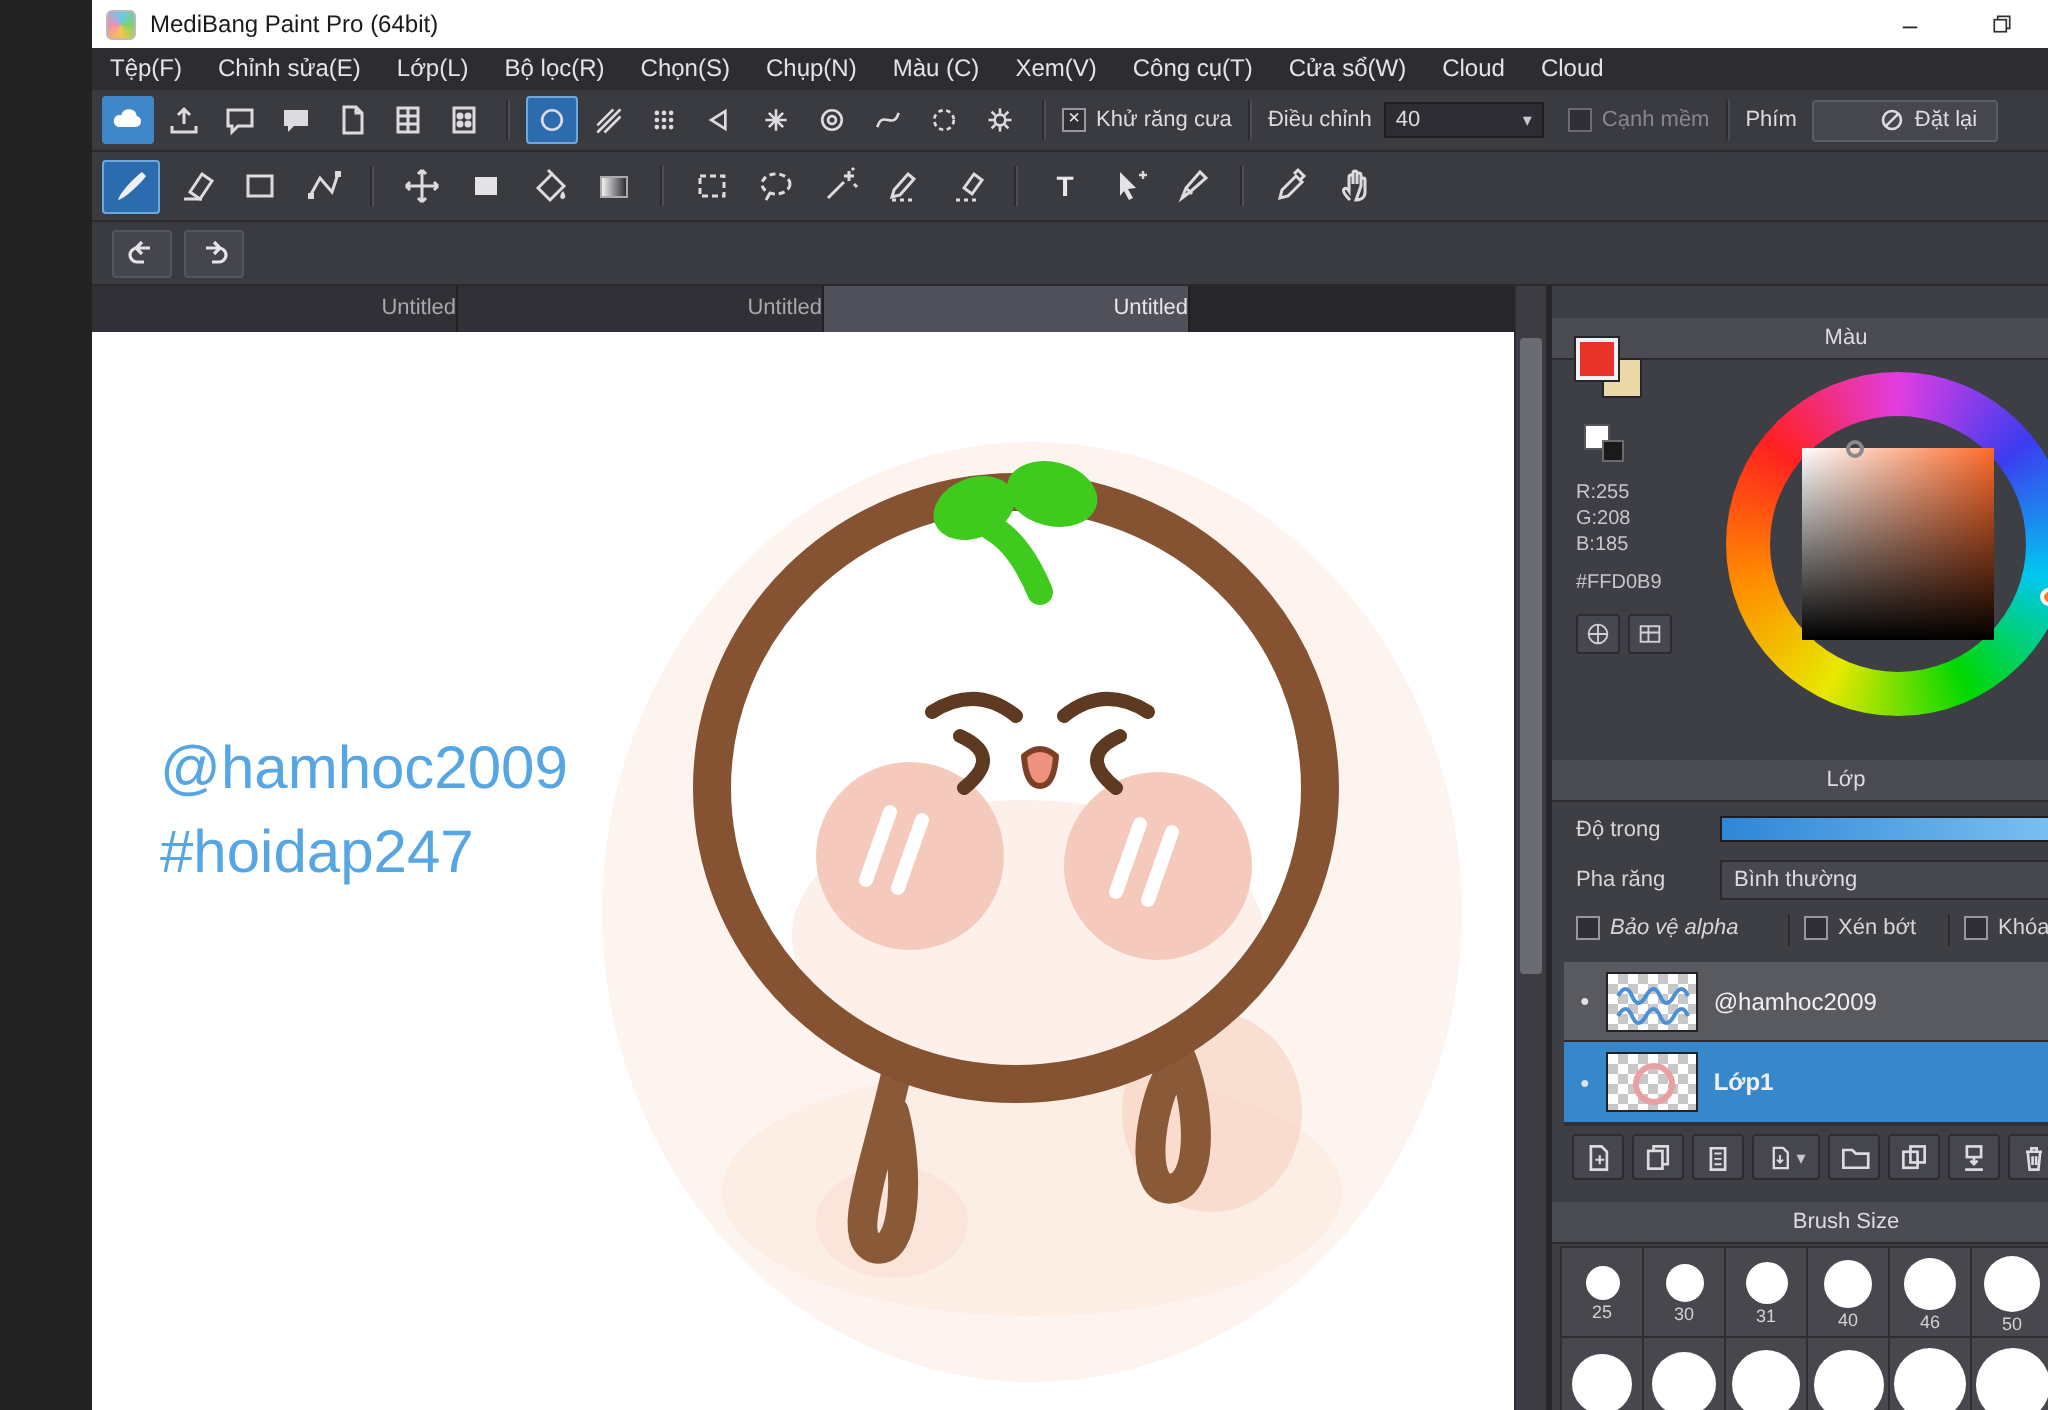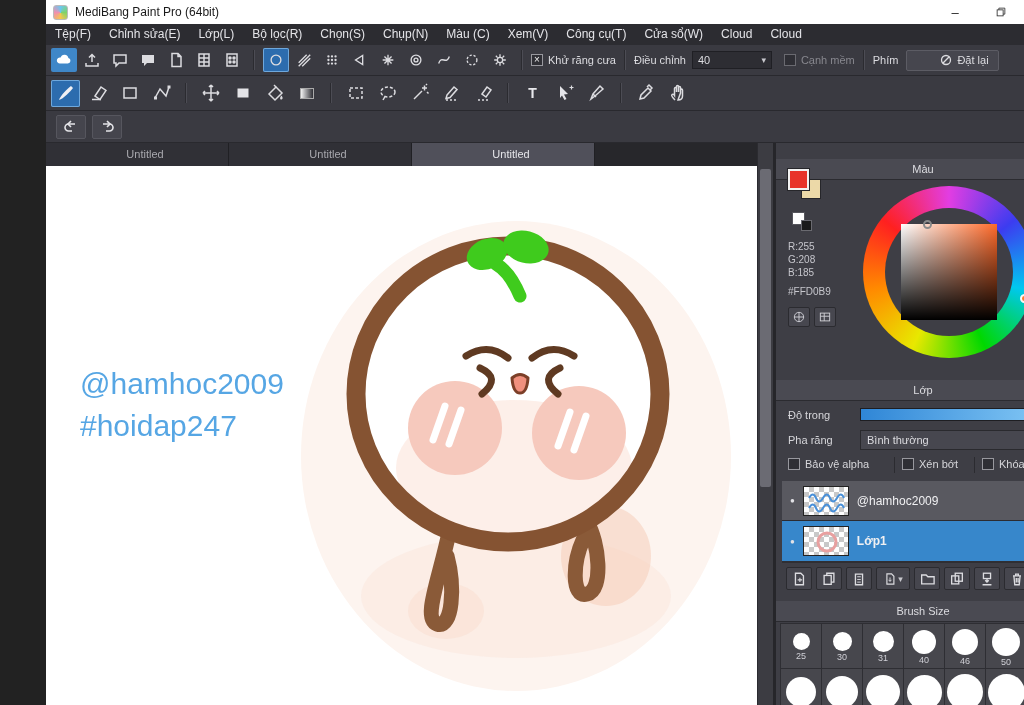--- a/index.html
+++ b/index.html
@@ -44,21 +44,21 @@
   .caret { font-size:9px; color:#c8c8ce; }
   .rbtn { display:flex; align-items:center; gap:5px; background:#46464e; border:1px solid #5c5c64; border-radius:2px; height:21px; padding:0 9px; font-size:11px; color:#dcdce0; flex:0 0 auto; }
   .ubtn { width:30px; height:24px; display:flex; align-items:center; justify-content:center; background:#45454d; border:1px solid #56565e; border-radius:2px; }
   .ubtn svg { stroke:#e4e4e8; fill:none; stroke-width:1.6; }
   .ttool { font-size:14px; font-weight:bold; color:#e8e8ec; }
   .grad-chip { width:14px; height:11px; border:1px solid #aaa; background:linear-gradient(90deg,#f2f2f2,#2e2e34); }
 
   
   .workspace { position:absolute; top:143px; left:0; right:0; bottom:0; background:#26262a; }
   .tabbar { position:absolute; left:0; top:0; width:711px; height:23px; background:#27272b; display:flex; }
-  .tab { width:183px; height:23px; line-height:23px; text-align:center; font-size:11px; color:#a8a8ae; background:#303036; border-right:1px solid #202024;padding-left:16px; }
+  .tab { width:183px; height:23px; line-height:23px; text-align:right; font-size:11px; color:#a8a8ae; background:#303036; border-right:1px solid #202024;padding-left:16px; }
   .tab.active { background:#50505a; color:#e6e6ea; }
   .canvas { position:absolute; left:0; top:23px; width:711px; height:539px; background:#ffffff; overflow:hidden; }
   .vscroll { position:absolute; left:711px; top:0; width:16px; height:562px; background:#3c3c42; border-left:1px solid #2b2b30; }
   .vthumb { position:absolute; left:2px; top:26px; width:11px; height:318px; background:#6b6b73; border-radius:2px; }
 
   
   .panelwrap { position:absolute; left:727px; top:0; width:297px; height:562px; background:#26262a; }
   .rightpanel { position:absolute; left:3px; top:0; width:294px; height:562px; background:#3e3e45; }
   .p-head { position:absolute; left:0; width:294px; height:21px; background:#4a4a52; border-bottom:1px solid #2b2b30; }
   .p-title { display:block; width:100%; text-align:center; font-size:11px; color:#dcdce0; line-height:21px; }
@@ -491,21 +491,21 @@
           </span>
         </div>
         <span class="abs plabel" style="left:12px; top:266px;">Độ trong</span>
         <div class="op-slider"></div>
         <span class="abs plabel" style="left:256px; top:266px;">100 %</span>
         <span class="abs plabel" style="left:12px; top:291px;">Pha răng</span>
         <div class="pselect">
           <span>Bình thường</span>
           <span class="caret">▾</span>
         </div>
-        <div class="cbrow" style="left:12px;">
+        <div class="cbrow" style="left:12px;font-style:italic;">
           <span class="box"></span>
           <span>Bảo vệ alpha</span>
         </div>
         <span class="abs" style="left:118px; top:314px; width:1px; height:16px; background:#2b2b30;"></span>
         <div class="cbrow" style="left:126px;">
           <span class="box"></span>
           <span>Xén bớt</span>
         </div>
         <span class="abs" style="left:198px; top:314px; width:1px; height:16px; background:#2b2b30;"></span>
         <div class="cbrow" style="left:206px;">

